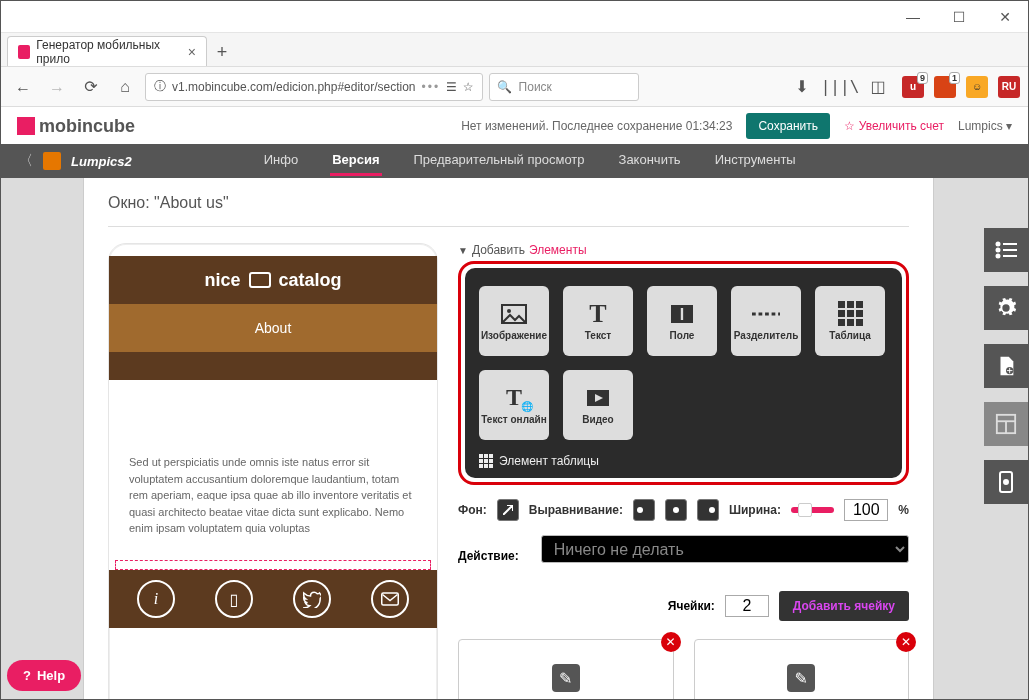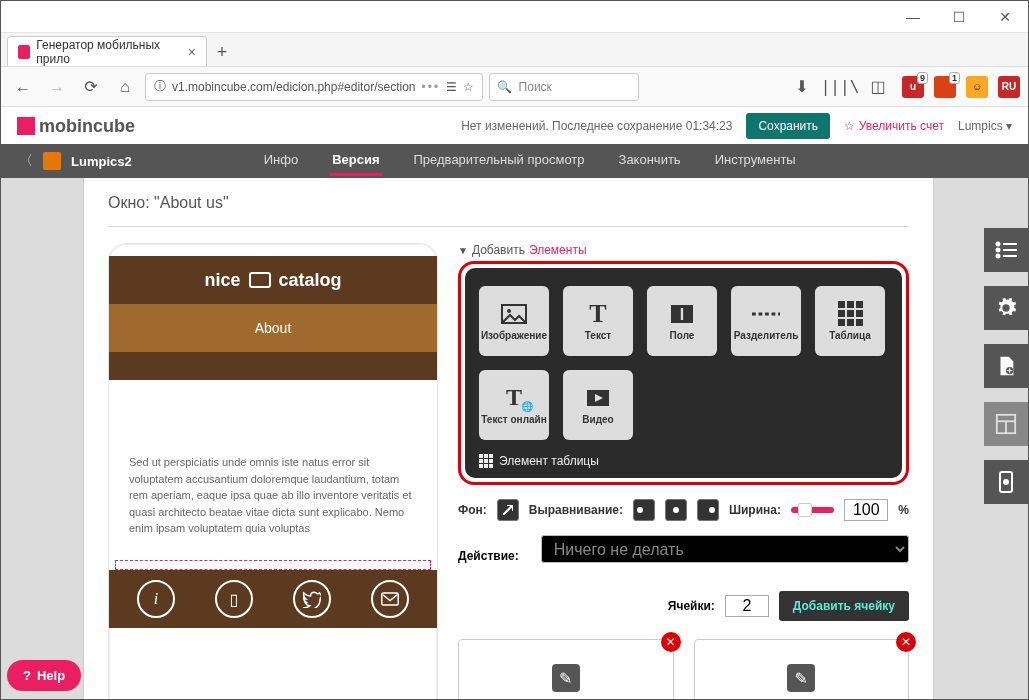--- a/index.html
+++ b/index.html
@@ -23,21 +23,21 @@
 .topbar { height: 36px; background: #fff; display: flex; align-items: center; padding: 0 16px; justify-content: space-between; }
 .logo-area { display: flex; align-items: center; font-size: 18px; font-weight: bold; color: #555; }
 .logo-mark { width: 18px; height: 18px; background: #e91e63; margin-right: 4px; }
 .topbar-right { display: flex; align-items: center; gap: 14px; font-size: 12px; color: #666; }
 .save-btn-dis { background: #0f766e; color: #fff; padding: 6px 12px; border-radius: 3px; font-size: 12px; }
 .upgrade { color: #e91e63; display: flex; align-items: center; gap: 4px; }
 .navbar { height: 34px; background: #555; display: flex; align-items: center; color: #eee; font-size: 13px; }
 .nav-left { display: flex; align-items: center; gap: 10px; padding-left: 18px; }
 .nav-back { color: #ccc; font-size: 14px; }
 .nav-app-icon { width: 18px; height: 18px; background: #e67700; border-radius: 2px; }
-.nav-app-name { font-weight: bold; color: #fff; }
+.nav-app-name { font-weight: bold; color: #fff; font-style: italic; }
 .nav-tabs { display: flex; gap: 30px; margin-left: 130px; }
 .nav-tab { padding: 6px 2px; color: #ddd; }
 .nav-tab.active { border-bottom: 3px solid #e91e63; font-weight: bold; color: #fff; }
 .canvas { position: absolute; top: 70px; left: 82px; right: 94px; bottom: 0; background: #fff; border-left: 1px solid #ccc; border-right: 1px solid #ccc; padding: 16px 24px; }
 .window-title { font-size: 16px; color: #555; margin-bottom: 14px; }
 .hr { border: none; border-top: 1px solid #ddd; margin-bottom: 16px; }
 .editor-area { display: flex; gap: 20px; }
 .phone { width: 330px; background: #fff; border: 1px solid #e5e5e5; border-radius: 18px 18px 0 0; padding-top: 12px; box-shadow: 0 0 0 1px #eee inset; }
 .phone-hdr { height: 48px; background: #5c3a1f; display: flex; align-items: center; justify-content: center; color: #fff; font-size: 18px; font-weight: 600; gap: 8px; }
 .phone-hdr .sq { width: 22px; height: 16px; border: 2px solid #fff; border-radius: 3px; }
@@ -63,21 +63,21 @@
 .grid-ic span { background: #eee; }
 .row-ctrl { display: flex; align-items: center; gap: 10px; font-size: 12px; color: #333; margin-top: 14px; font-weight: bold; }
 .mini-btn { width: 22px; height: 22px; background: #333; border-radius: 3px; display: flex; align-items: center; justify-content: center; border: 1px solid #777; }
 .mini-btn .dot { width: 6px; height: 6px; border-radius: 50%; background: #fff; }
 .slider { flex: 1; height: 6px; background: #e91e63; border-radius: 3px; position: relative; }
 .slider .cap { position: absolute; right: 22px; top: -4px; width: 14px; height: 14px; background: #fff; border: 1px solid #ccc; border-radius: 2px; }
 .num-in { width: 44px; height: 22px; border: 1px solid #aaa; text-align: center; font-size: 16px; }
 .action-row { display: flex; align-items: flex-end; gap: 22px; font-size: 12px; margin-top: 14px; }
 .action-sel { flex: 1; height: 28px; border: 1px solid #bbb; border-radius: 3px; padding: 0 8px; color: #888; font-size: 16px; background: #000000; }
 .cells-row { display: flex; align-items: center; justify-content: flex-end; gap: 10px; font-size: 12px; margin-top: 28px; font-weight: bold; }
-.add-cell-btn { background: #333; color: #5eead4; padding: 8px 14px; border-radius: 3px; font-size: 12px; }
+.add-cell-btn { background: #333; color: #d946ef; padding: 8px 14px; border-radius: 3px; font-size: 12px; }
 .cells-grid { display: flex; gap: 20px; margin-top: 18px; }
 .cell-box { flex: 1; height: 78px; border: 1px solid #ccc; border-radius: 4px; position: relative; display: flex; align-items: center; justify-content: center; }
 .cell-del { position: absolute; top: -8px; right: -8px; width: 20px; height: 20px; background: #d9000a; border-radius: 50%; color: #fff; display: flex; align-items: center; justify-content: center; font-size: 12px; }
 .cell-edit { width: 28px; height: 28px; background: #555; border-radius: 4px; color: #fff; display: flex; align-items: center; justify-content: center; }
 .help-pill { position: absolute; left: 6px; bottom: 8px; background: #e91e63; color: #fff; padding: 8px 16px; border-radius: 20px; font-size: 13px; font-weight: bold; display: flex; align-items: center; gap: 6px; z-index: 50; }
 .side-dock { position: absolute; right: 0; top: 120px; display: flex; flex-direction: column; gap: 14px; }
 .dock-btn { width: 44px; height: 44px; background: #555; display: flex; align-items: center; justify-content: center; color: #fff; font-size: 20px; }
 svg { display: block; }
 </style>
 </head>

